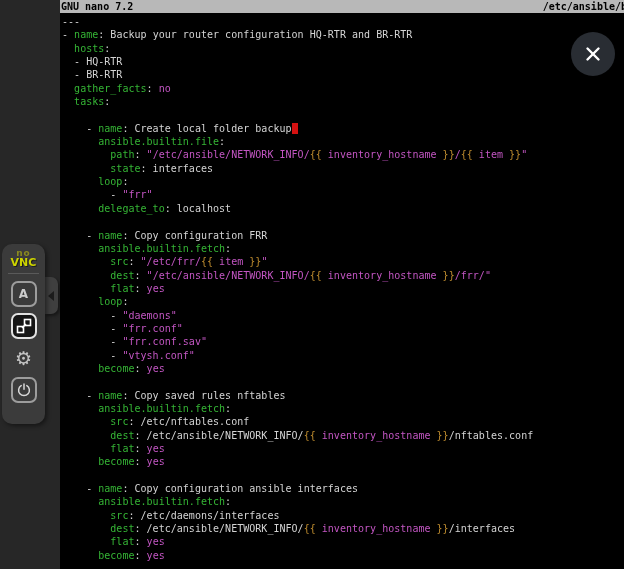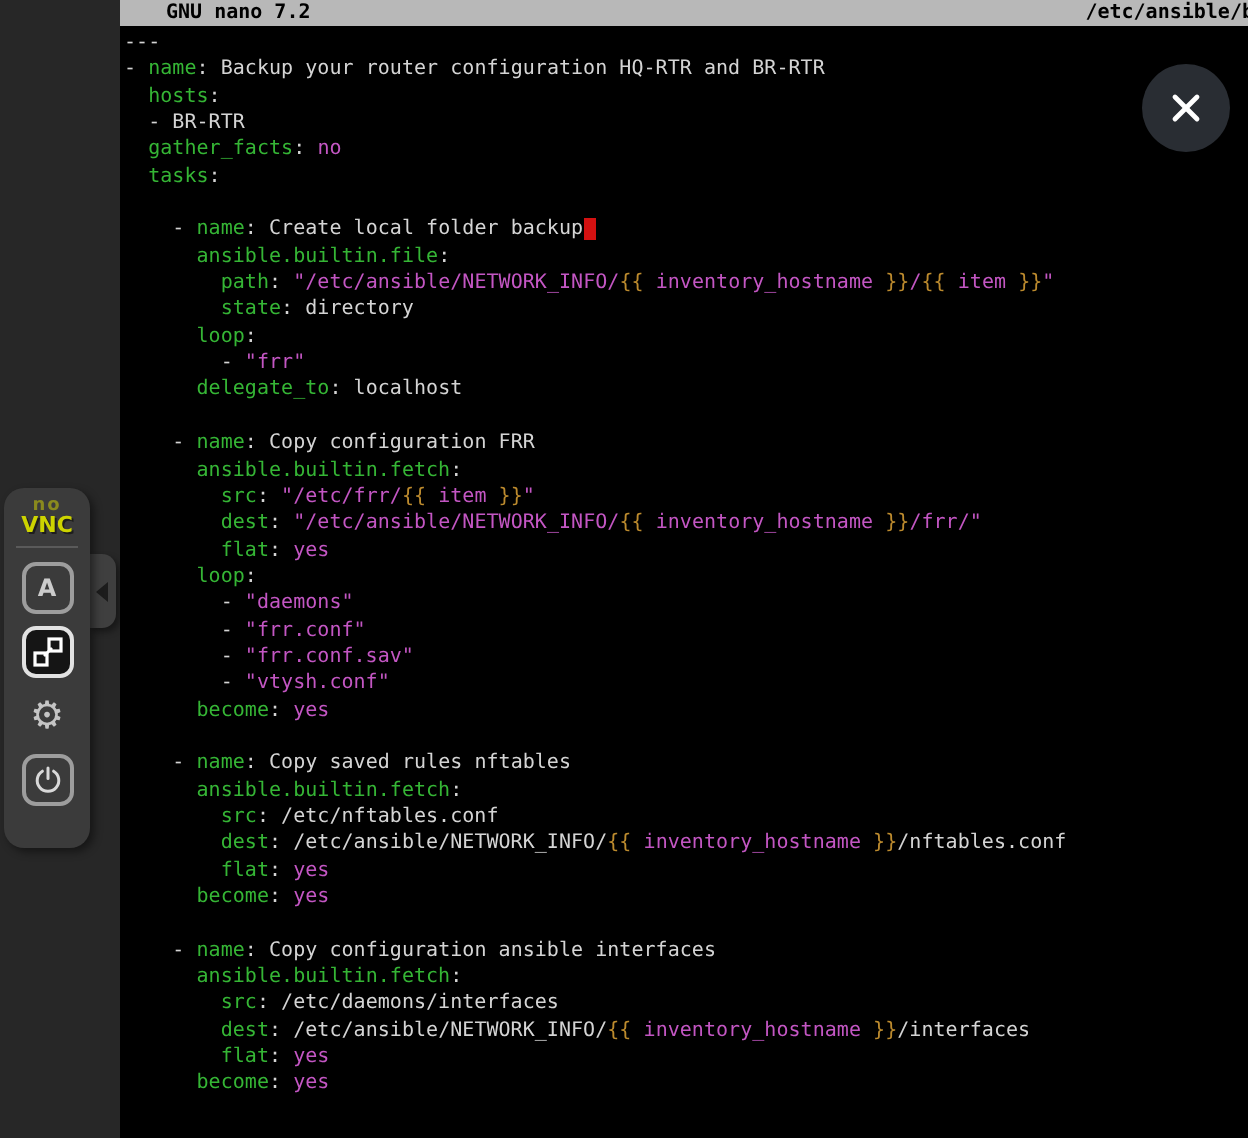--- a/index.html
+++ b/index.html
@@ -53,21 +53,21 @@
   }
 
   
   .terminal{
     position:absolute;left:60px;top:0;right:0;bottom:0;background:#000;overflow:hidden;
   }
   .titlebar{
     height:13px;background:#b8b8b8;color:#000;
     font:bold 10px/13px "DejaVu Sans Mono", monospace;
     display:flex;justify-content:space-between;
-    padding-left:23px;white-space:nowrap;overflow:hidden;
+    padding-left:1px;white-space:nowrap;overflow:hidden;
   }
   .titlebar .file{margin-right:-3px;}
   .code{
     padding:2px 0 0 2px;
     font:10px/13.35px "DejaVu Sans Mono", monospace;
     letter-spacing:0.002em;
   }
   .line{white-space:pre;height:13.35px;}
   .p{color:#d4d4d4;}
   .k{color:#35b535;}
@@ -128,28 +128,29 @@
 
 <div class="terminal">
   <div class="titlebar">
     <span class="app">GNU nano 7.2</span>
     <span class="file">/etc/ansible/b</span>
   </div>
   <div class="code">
       <div class="line"><span class="p">---</span></div>
       <div class="line"><span class="p">- </span><span class="k">name</span><span class="p">: Backup your router configuration HQ-RTR and BR-RTR</span></div>
       <div class="line"><span class="p">  </span><span class="k">hosts</span><span class="p">:</span></div>
+      <div class="line"><span class="p">  - HQ-RTR</span></div>
       <div class="line"><span class="p">  - BR-RTR</span></div>
       <div class="line"><span class="p">  </span><span class="k">gather_facts</span><span class="p">: </span><span class="m">no</span></div>
       <div class="line"><span class="p">  </span><span class="k">tasks</span><span class="p">:</span></div>
       <div class="line"> </div>
       <div class="line"><span class="p">    - </span><span class="k">name</span><span class="p">: Create local folder backup</span><span class="cur"> </span></div>
       <div class="line"><span class="p">      </span><span class="k">ansible.builtin.file</span><span class="p">:</span></div>
       <div class="line"><span class="p">        </span><span class="k">path</span><span class="p">: </span><span class="m">"/etc/ansible/NETWORK_INFO/</span><span class="j">{{</span><span class="m"> inventory_hostname </span><span class="j">}}</span><span class="m">/</span><span class="j">{{</span><span class="m"> item </span><span class="j">}}</span><span class="m">"</span></div>
-      <div class="line"><span class="p">        </span><span class="k">state</span><span class="p">: directory</span></div>
+      <div class="line"><span class="p">        </span><span class="k">state</span><span class="p">: interfaces</span></div>
       <div class="line"><span class="p">      </span><span class="k">loop</span><span class="p">:</span></div>
       <div class="line"><span class="p">        - </span><span class="m">"frr"</span></div>
       <div class="line"><span class="p">      </span><span class="k">delegate_to</span><span class="p">: localhost</span></div>
       <div class="line"> </div>
       <div class="line"><span class="p">    - </span><span class="k">name</span><span class="p">: Copy configuration FRR</span></div>
       <div class="line"><span class="p">      </span><span class="k">ansible.builtin.fetch</span><span class="p">:</span></div>
       <div class="line"><span class="p">        </span><span class="k">src</span><span class="p">: </span><span class="m">"/etc/frr/</span><span class="j">{{</span><span class="m"> item </span><span class="j">}}</span><span class="m">"</span></div>
       <div class="line"><span class="p">        </span><span class="k">dest</span><span class="p">: </span><span class="m">"/etc/ansible/NETWORK_INFO/</span><span class="j">{{</span><span class="m"> inventory_hostname </span><span class="j">}}</span><span class="m">/frr/"</span></div>
       <div class="line"><span class="p">        </span><span class="k">flat</span><span class="p">: </span><span class="m">yes</span></div>
       <div class="line"><span class="p">      </span><span class="k">loop</span><span class="p">:</span></div>

